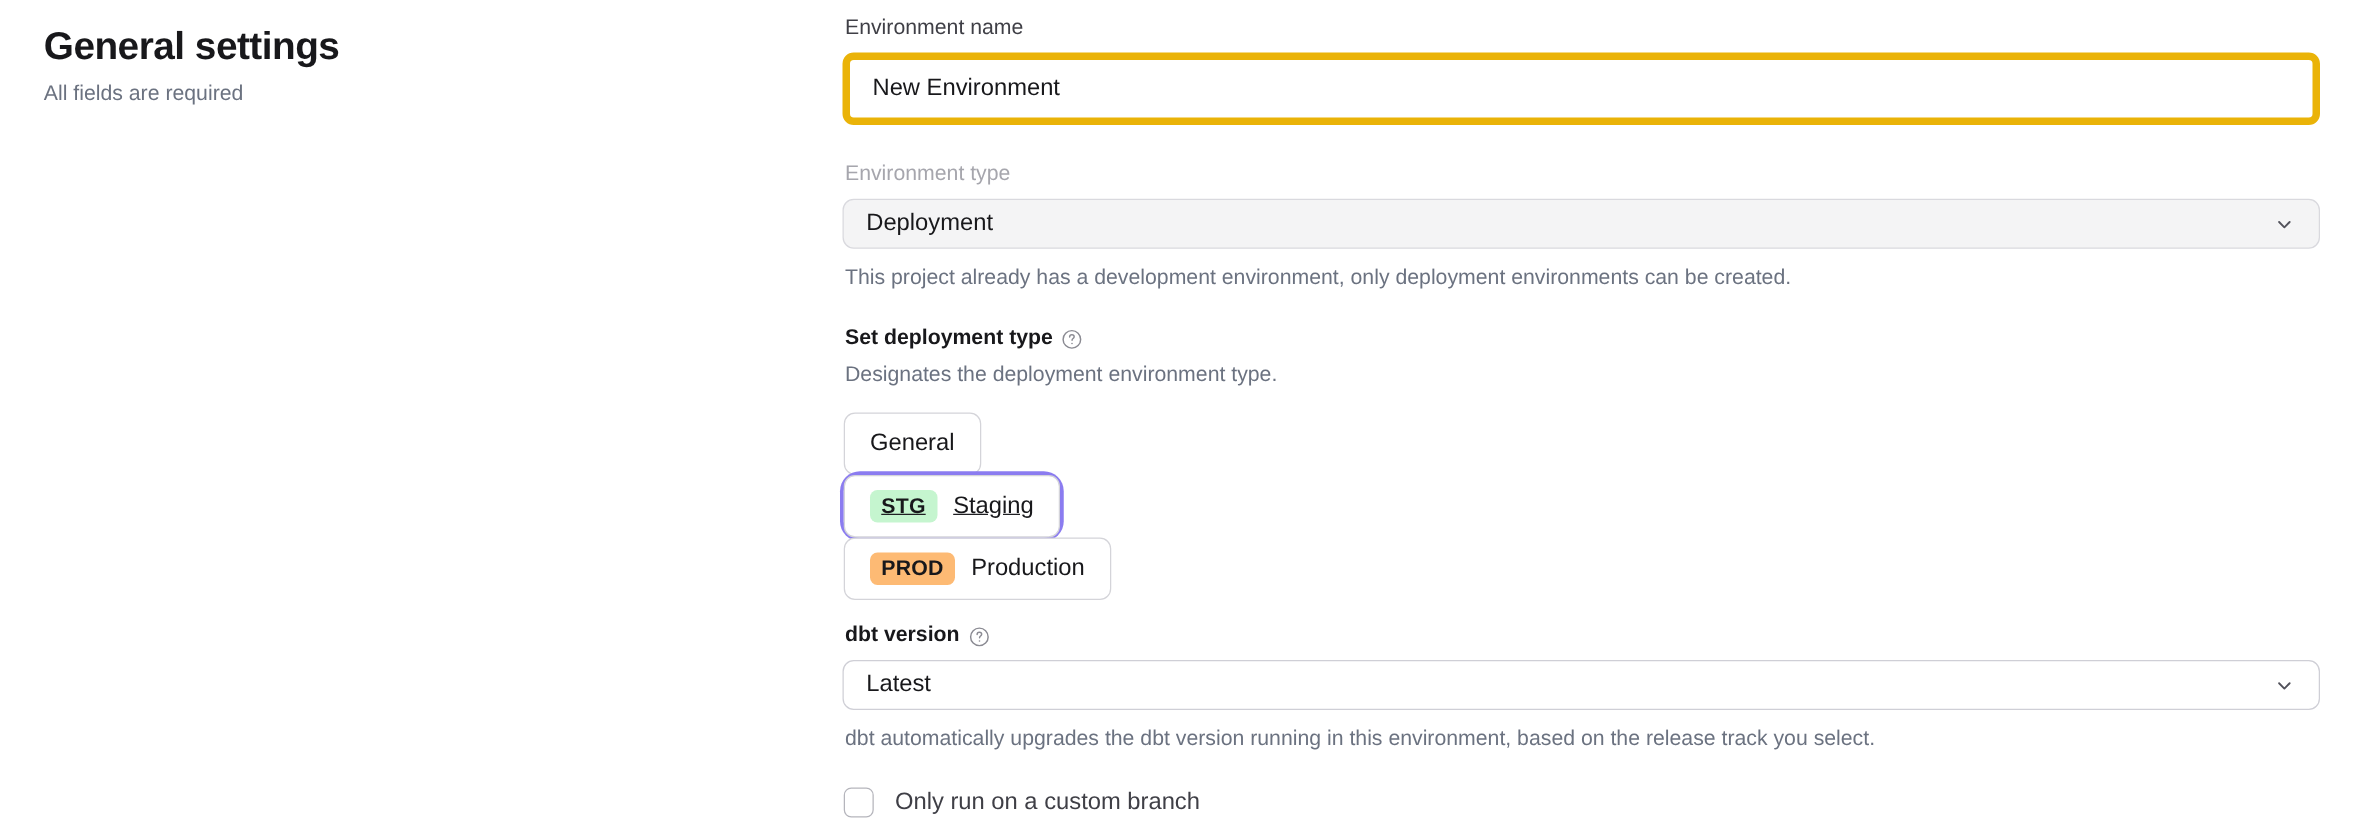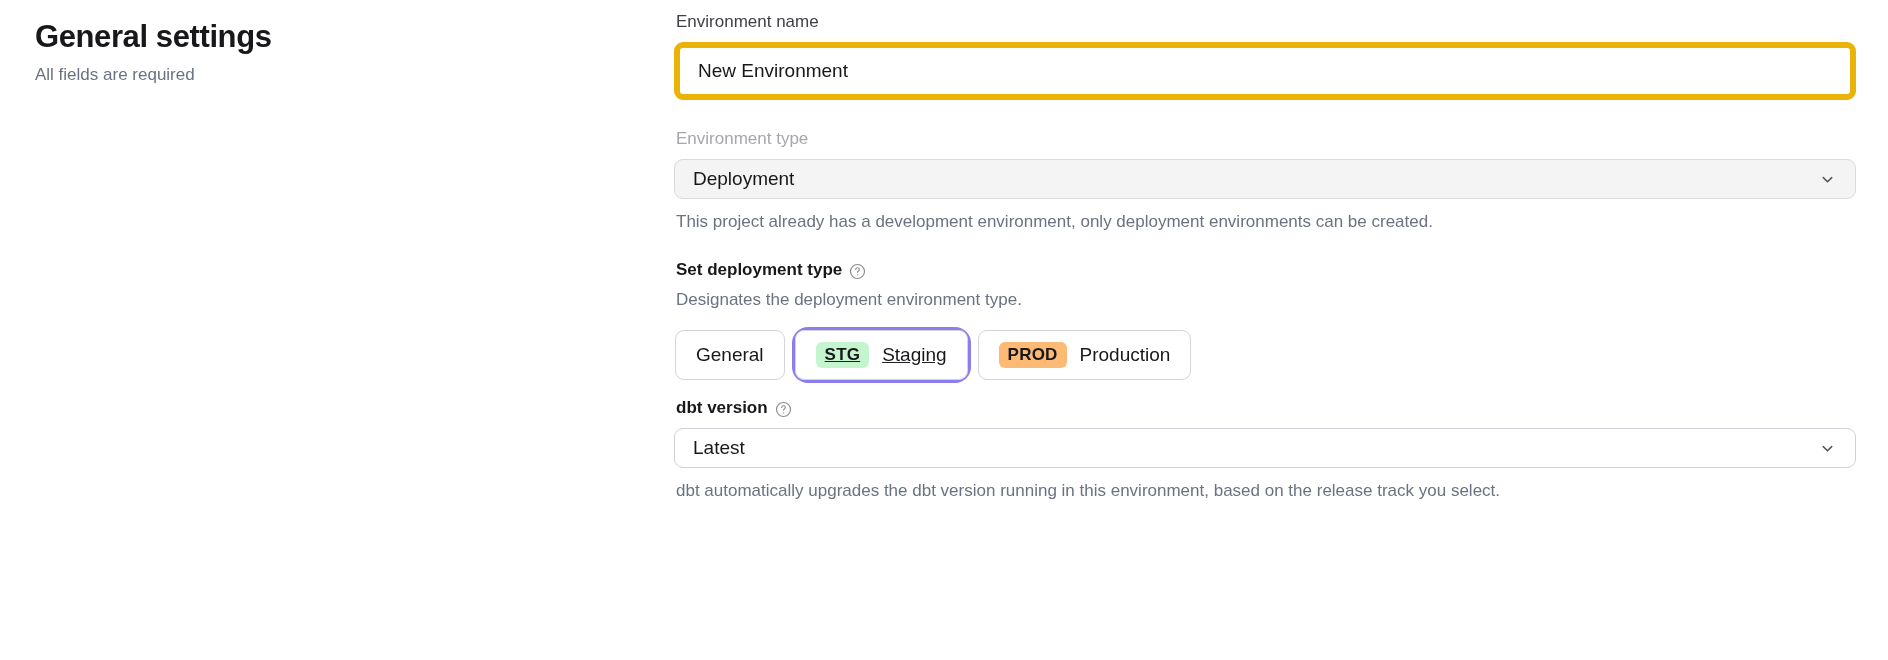--- a/index.html
+++ b/index.html
@@ -136,24 +136,24 @@
   }
 
   .block { margin-top: 0; }
   .gap-1 { height: 27px; }
   .gap-2 { height: 24px; }
   .gap-3 { height: 16px; }
 
   
   .seg-group {
     display: flex;
-    align-items: flex-end;
-    gap: 10px;
+    align-items: flex-start;
     margin-top: 18px;
     margin-left: 1px;
+    flex-direction: column;
   }
   .seg-wrap {
     border-radius: 12px;
     padding: 0;
     display: inline-flex;
   }
   .seg-wrap.focused {
     box-shadow: 0 0 0 3px #8b7cf0;
     border-radius: 13px;
     text-decoration: underline;
@@ -299,15 +299,19 @@
         <span>Latest</span>
         <span class="chev">
           <svg viewBox="0 0 16 16" fill="none" stroke="currentColor" stroke-width="1.6" stroke-linecap="round" stroke-linejoin="round">
             <path d="M3.5 6 L8 10.5 L12.5 6"></path>
           </svg>
         </span>
       </div>
       <p class="help-text">dbt automatically upgrades the dbt version running in this environment, based on the release track you select.</p>
     </div>
 
+    <div class="check-row">
+      <span class="checkbox"></span>
+      <span class="check-label">Only run on a custom branch</span>
+    </div>
 
   </div>
 </div>
 
 </body></html>

